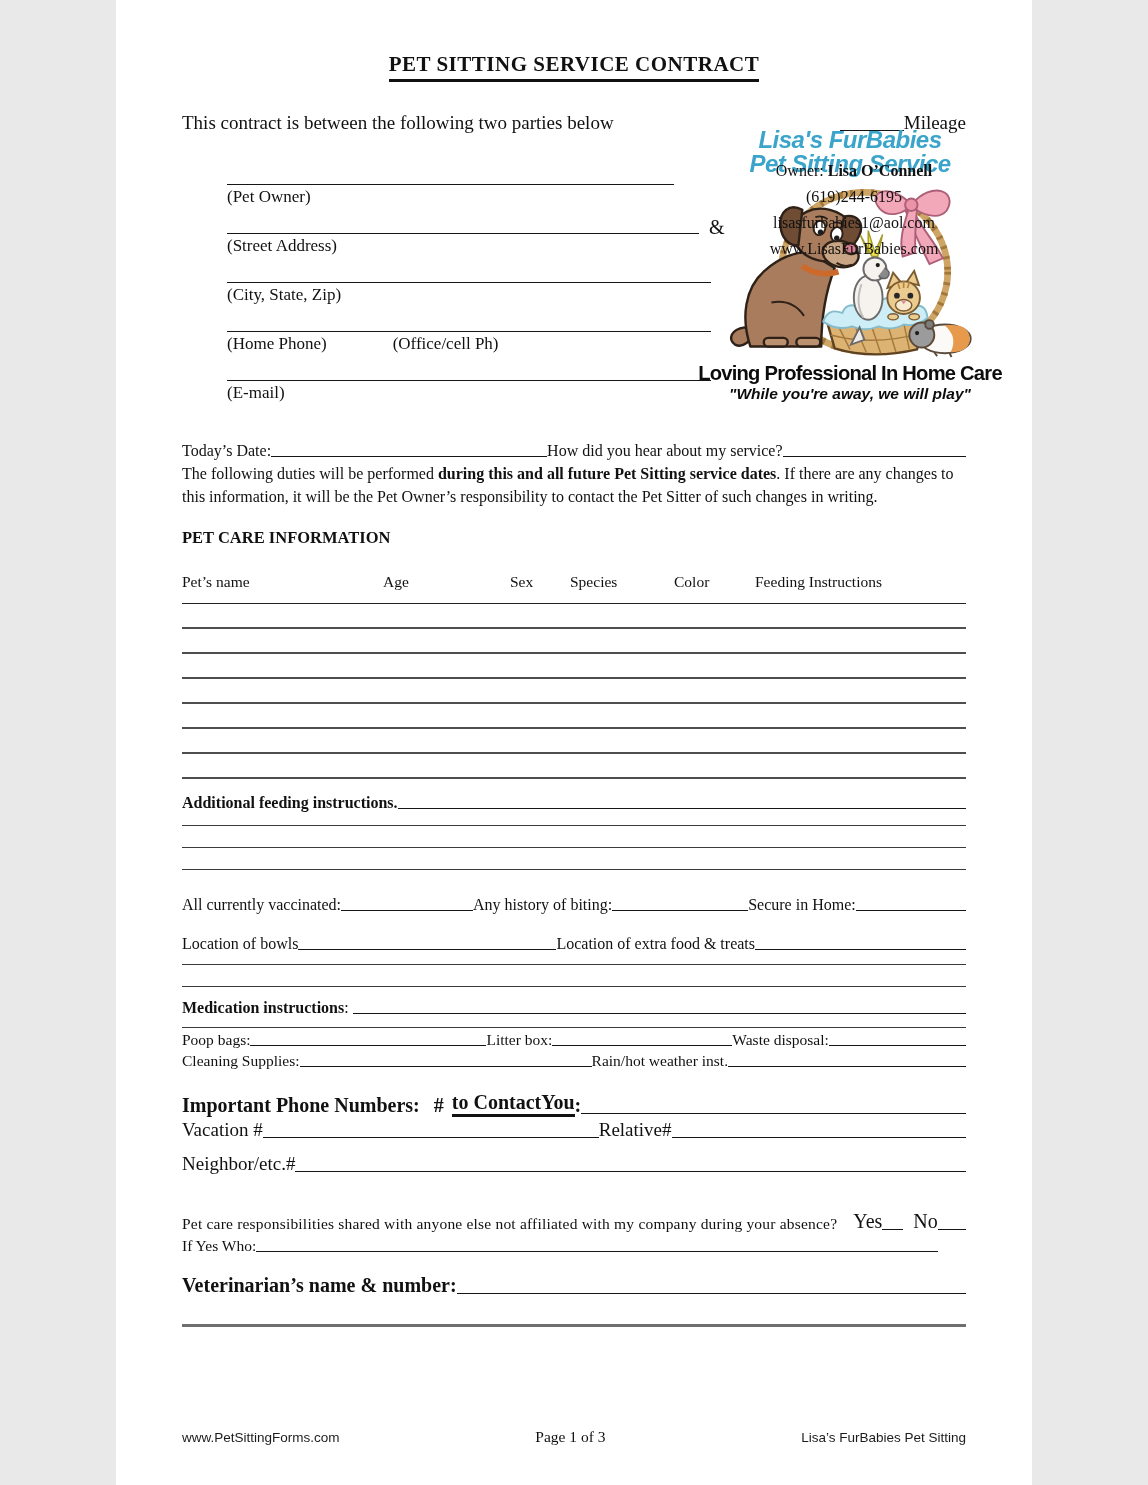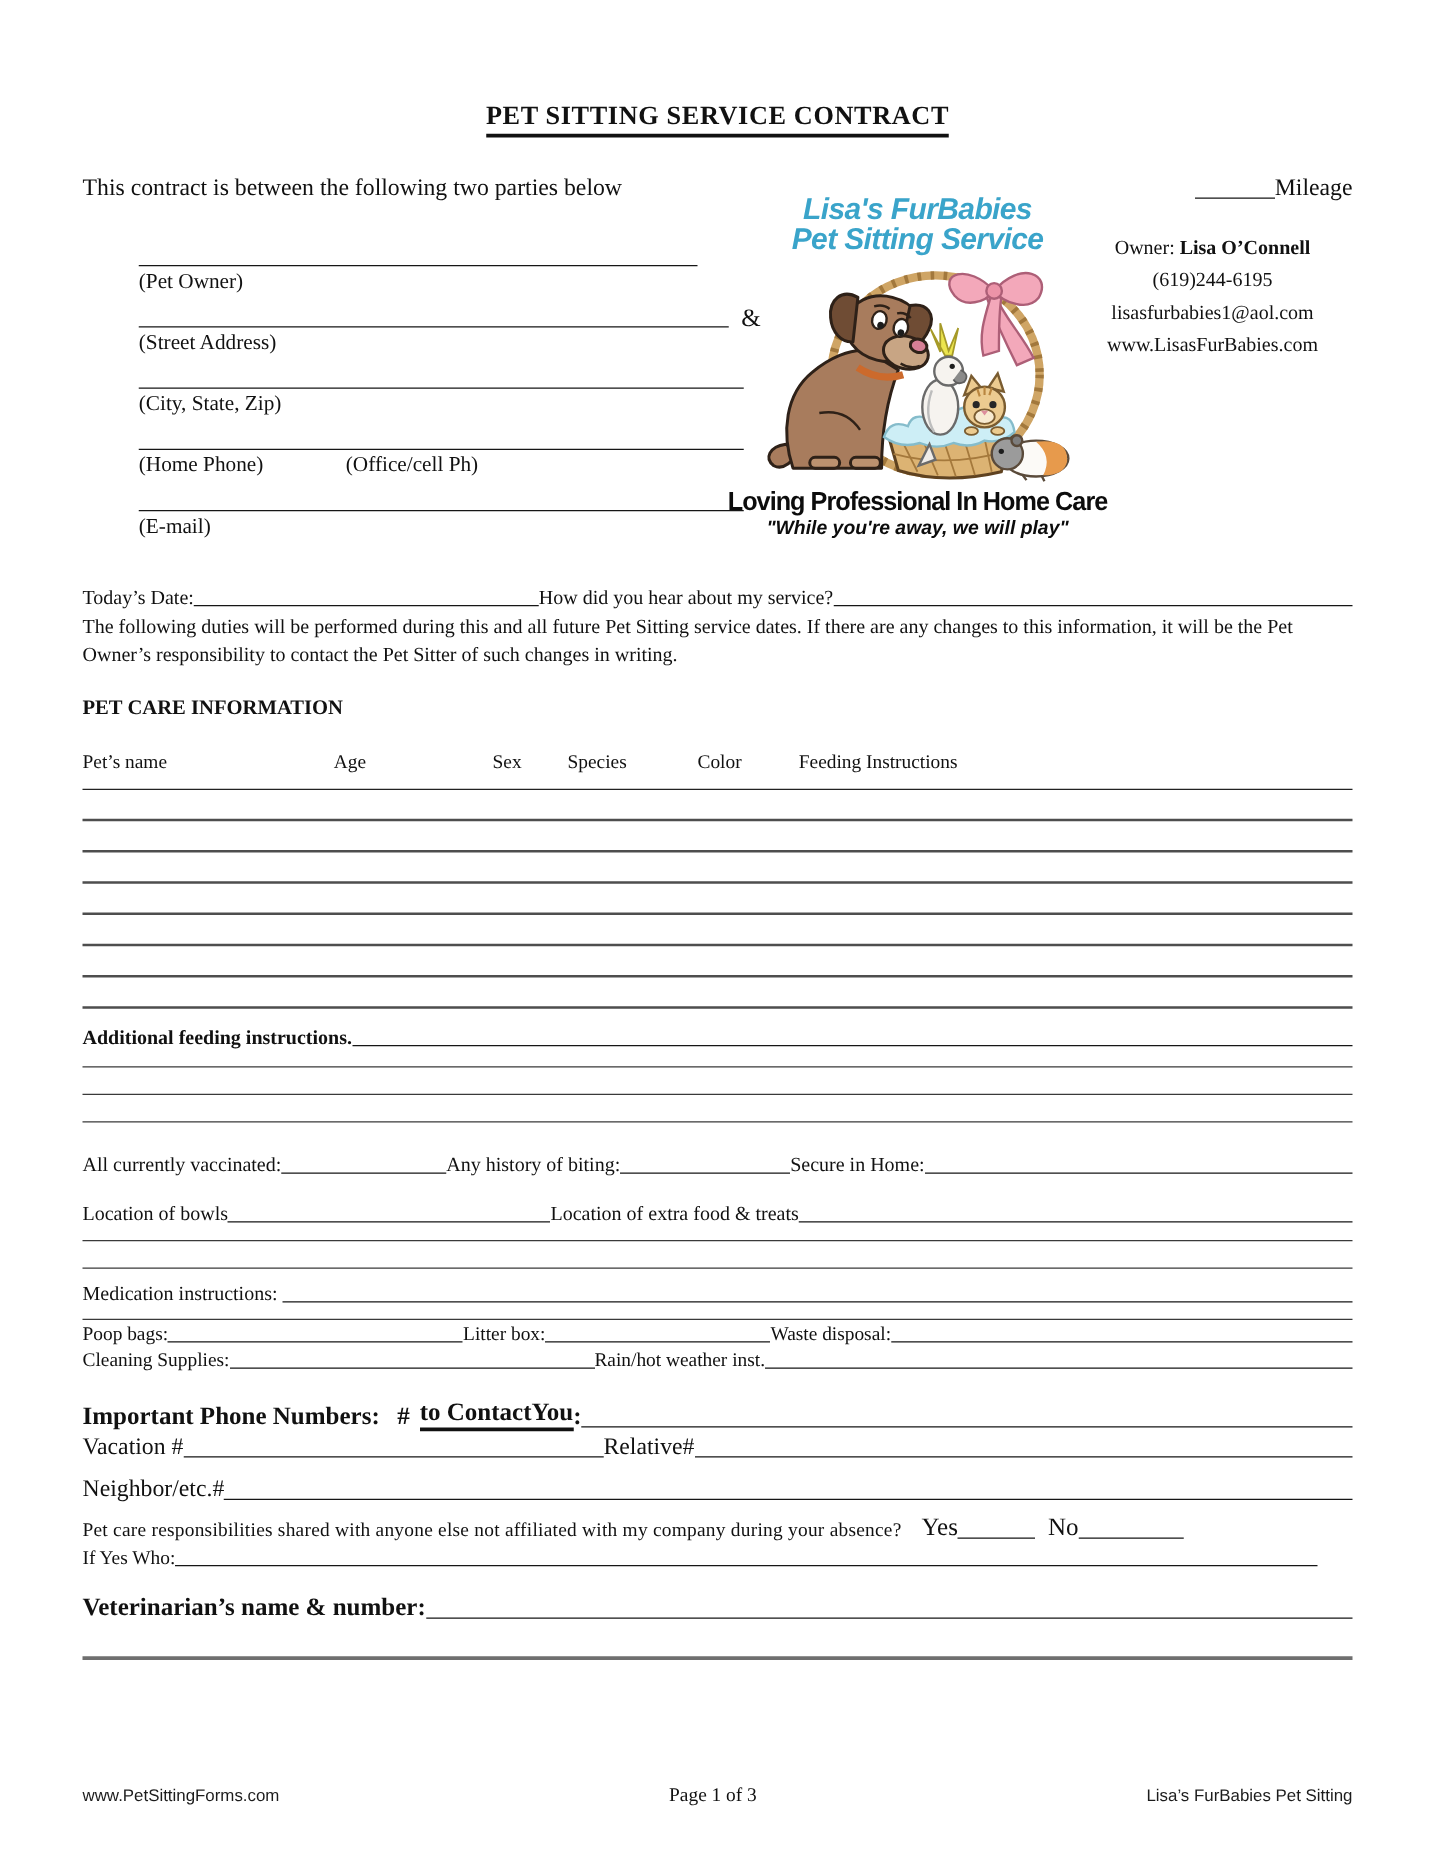--- a/index.html
+++ b/index.html
@@ -1,24 +1,24 @@
 <!DOCTYPE html>
 <html><head>
 <meta charset="utf-8">
 <style>
   html,body{margin:0;padding:0;background:#e9e9e9;}
   .page{
     position:relative;
-    width:1148px;height:1485px;
+    width:916px;height:1485px;
     margin:0 auto;
     background:#ffffff;
     font-family:"Liberation Serif", serif;
     color:#111;
     box-sizing:border-box;
-    padding:80px 66px 0 66px;
+    padding:52px 66px 0 66px;
     overflow:hidden;
   }
   .doc-title-wrap{text-align:center;margin-bottom:30px;}
   .doc-title{
     display:inline-block;
     font-size:21px;font-weight:bold;letter-spacing:.5px;
     border-bottom:3px solid #111;padding-bottom:2px;
   }
   .row{display:flex;}
   .row .txt{white-space:pre;}
@@ -57,21 +57,21 @@
   .section-title{font-size:16.5px;font-weight:bold;margin:20px 0 0 0;}
 
   .pet-table-header{display:flex;font-size:15.5px;margin-top:25px;}
   .ruled{height:0;border-bottom:2px solid #4e4e4e;}
   .ruled.first{border-bottom:1.5px solid #222;}
   .thin-line{height:0;border-bottom:1.5px solid #3a3a3a;}
 
   .feeding-row{font-size:16px;margin-top:15px;justify-content:flex-end;}
   .feeding-row .bold-label{font-weight:bold;}
   .mid-row{font-size:16px;}
-  .bold-label{font-weight:normal;}
+  .bold-label{font-weight:bold;}
   .loc-row{font-size:15.5px;}
 
   .phone-header{font-size:20px;font-weight:bold;margin-top:21px;align-items:flex-end;}
   .contact-underline{border-bottom:3px solid #111;padding-bottom:0px;}
   .phone-row{font-size:19px;}
   .resp-row{font-size:15.5px;font-family:"Liberation Serif", serif;align-items:flex-end;}
   .resp-q{letter-spacing:.2px;}
   .yesno{font-size:20px;}
   .vet-row{font-size:20px;font-weight:bold;margin-top:19px;align-items:flex-end;}
   .gray-rule{height:0;border-bottom:3px solid #6f6f6f;margin-top:27px;}
@@ -322,21 +322,21 @@
     <span class="txt">Vacation #</span>
     <span class="blank" style="width:336px"></span>
     <span class="txt">Relative#</span>
     <span class="blank grow"></span>
   </div>
   <div class="row phone-row" style="margin-top:12px">
     <span class="txt">Neighbor/etc.#</span>
     <span class="blank grow"></span>
   </div>
 
-  <div class="row resp-row" style="margin-top:8px">
+  <div class="row resp-row" style="margin-top:35px">
     <span class="txt resp-q">Pet care responsibilities shared with anyone else not affiliated with my company during your absence?</span>
     <span class="txt yesno" style="margin-left:16px">Yes</span>
     <span class="blank" style="width:62px"></span>
     <span class="txt yesno" style="margin-left:10px">No</span>
     <span class="blank" style="width:84px"></span>
   </div>
   <div class="row resp-row" style="margin-top:4px;margin-right:28px">
     <span class="txt">If Yes Who:</span>
     <span class="blank grow"></span>
   </div>

